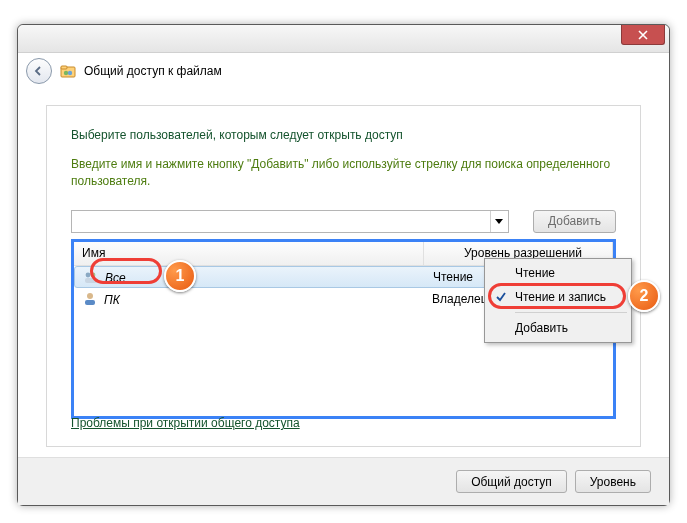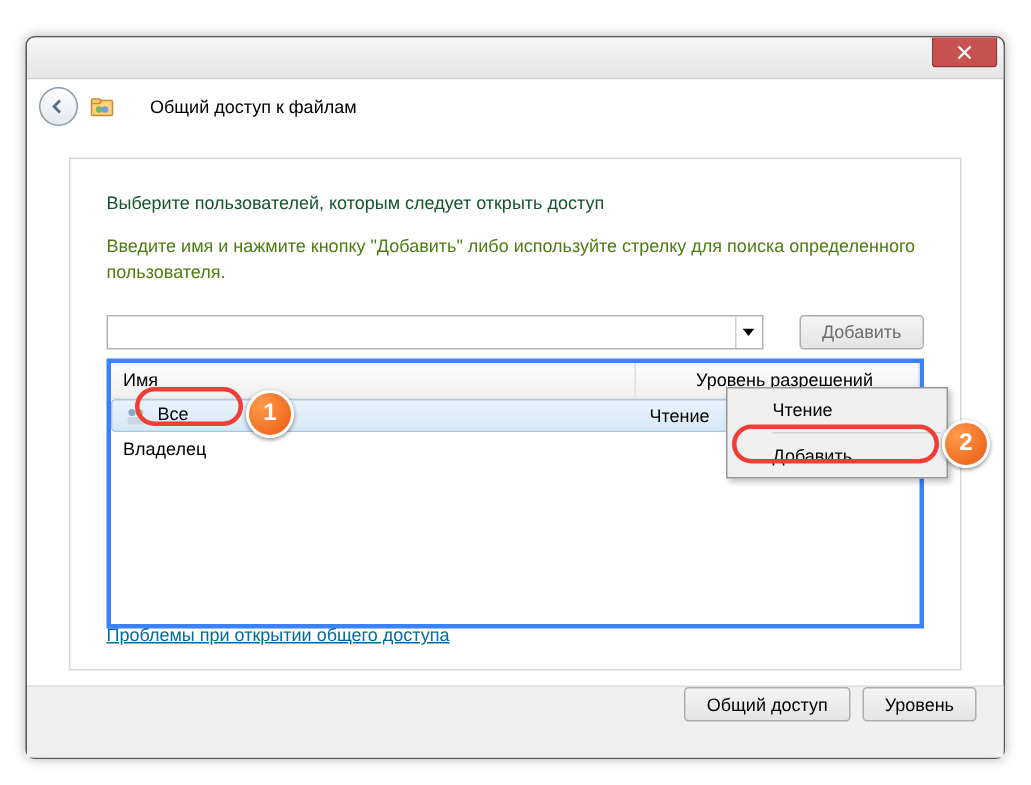--- a/index.html
+++ b/index.html
@@ -4,41 +4,41 @@
 <style>
 *{box-sizing:border-box;margin:0;padding:0;font-family:"Segoe UI",Tahoma,sans-serif;font-size:12px;}
 body{background:#fff;width:687px;height:523px;position:relative;overflow:hidden;}
 .outer{position:absolute;left:17px;top:24px;width:653px;height:482px;background:#fff;border:1px solid #5a5a5a;border-radius:6px;box-shadow:0 0 8px rgba(0,0,0,0.3);}
 .titlebar{height:28px;background:linear-gradient(#f7f7f7,#e5e5e5);border-bottom:1px solid #d0d0d0;border-radius:6px 6px 0 0;position:relative;}
 .close-btn{position:absolute;right:4px;top:0;width:44px;height:20px;background:#c75050;border:1px solid #8b3a3a;border-top:none;border-radius:0 0 3px 3px;display:flex;align-items:center;justify-content:center;}
 .close-btn svg{width:10px;height:10px;}
 .nav{height:36px;display:flex;align-items:center;padding:0 8px;gap:8px;}
 .back-btn{width:26px;height:26px;border-radius:50%;background:linear-gradient(#fdfdfd,#e3e7ef);border:1px solid #8a99ab;display:flex;align-items:center;justify-content:center;}
 .folder-icon{width:16px;height:16px;}
-.nav-title{color:#000;margin-left:16px;}
+.nav-title{color:#000;}
 .content{position:absolute;left:28px;top:80px;right:28px;bottom:58px;border:1px solid #d8d8d8;background:#fff;padding:22px 24px;}
 .heading{color:#14532d;font-size:12px;margin-bottom:14px;}
 .desc{color:#4d7c0f;line-height:1.4;margin-bottom:20px;}
 .row-add{display:flex;gap:24px;margin-bottom:6px;}
 .combo{flex:1;height:23px;border:1px solid #b5b5b5;background:#fff;position:relative;}
 .combo-arrow{position:absolute;right:0;top:0;width:18px;height:21px;border-left:1px solid #d0d0d0;display:flex;align-items:center;justify-content:center;}
 .btn{height:23px;padding:0 14px;border:1px solid #adadad;background:linear-gradient(#f5f5f5,#e4e4e4);border-radius:3px;color:#6d6d6d;font-size:12px;cursor:default;}
 .btn.enabled{color:#000;cursor:pointer;}
 .table{border:3px solid #3b82f6;height:180px;position:relative;}
 .thead{display:flex;height:24px;background:linear-gradient(#fdfdfd,#f0f0f0);border-bottom:1px solid #e0e0e0;}
 .th{padding:4px 8px;border-right:1px solid #e0e0e0;display:flex;align-items:center;}
 .th1{flex:0 0 350px;}
 .th2{flex:1;margin-left:32px;}
 .trow{display:flex;height:22px;align-items:center;}
 .trow.sel{background:linear-gradient(#eaf3fb,#d6e8f7);border:1px solid #a8c8e4;border-radius:3px;}
-.td1{flex:0 0 350px;padding:0 8px;display:flex;align-items:flex-start;gap:6px;}
+.td1{flex:0 0 350px;padding:0 8px;display:flex;align-items:flex-end;gap:6px;font-style:italic;}
 .td2{flex:1;padding:0 8px;display:flex;align-items:center;}
 .user-icon{width:16px;height:16px;}
-.link{color:#0369a1;text-decoration:underline;position:absolute;left:24px;bottom:16px;cursor:pointer;}
-.footer{position:absolute;left:0;right:0;bottom:0;height:48px;border-top:1px solid #dfdfdf;background:#f0f0f0;display:flex;justify-content:flex-end;padding:0 18px;gap:8px;}
+.link{color:#14532d;text-decoration:underline;position:absolute;left:24px;bottom:16px;cursor:pointer;}
+.footer{position:absolute;left:0;right:0;bottom:0;height:48px;border-top:1px solid #dfdfdf;background:#f0f0f0;display:flex;align-items:center;justify-content:flex-end;padding:0 18px;gap:8px;}
 .menu{position:absolute;left:484px;top:258px;width:148px;background:#f0f0f0;border:1px solid #979797;box-shadow:2px 2px 4px rgba(0,0,0,0.25);padding:2px;}
 .menu-item{height:24px;display:flex;align-items:center;padding-left:28px;position:relative;cursor:pointer;}
 .menu-sep{height:1px;background:#d0d0d0;margin:3px 2px 3px 28px;}
 .check{position:absolute;left:6px;top:4px;width:16px;height:16px;display:flex;align-items:center;justify-content:center;}
 .callout{position:absolute;border:3px solid #ef3e36;border-radius:14px;pointer-events:none;}
 .badge{position:absolute;width:32px;height:32px;border-radius:50%;background:radial-gradient(circle at 30% 30%,#ff9a4a,#e85a12);border:2px solid #fff;box-shadow:0 1px 3px rgba(0,0,0,0.5);display:flex;align-items:center;justify-content:center;color:#fff;font-weight:bold;font-size:16px;}
 </style>
 </head>
 <body>
 
@@ -93,39 +93,54 @@
               <circle cx="10" cy="6" r="2.4" fill="#a7c18a"></circle>
               <rect x="2" y="9" width="12" height="5" rx="2" fill="#c9d6e3"></rect>
             </svg>
           <span>Все</span>
         </div>
         <div class="td2">
             <span>Чтение</span>
           </div>
       </div>
       <div class="trow">
+        <div class="td1">
+          <svg class="user-icon" viewBox="0 0 16 16">
+              <circle cx="8" cy="5" r="3" fill="#d9b88b"></circle>
+              <rect x="3" y="9" width="10" height="5" rx="2" fill="#5a8ac6"></rect>
+            </svg>
+          <span>ПК</span>
+        </div>
         <div class="td2">
             <span>Владелец</span>
           </div>
       </div>
     </div>
 
     <a class="link">Проблемы при открытии общего доступа</a>
   </div>
 
   <div class="footer">
     <button class="btn enabled">Общий доступ</button>
     <button class="btn enabled">Уровень</button>
   </div>
 </div>
 
 <div class="menu">
   <div class="menu-item">
     <span>Чтение</span>
   </div>
+  <div class="menu-item">
+    <span class="check">
+      <svg width="12" height="12" viewBox="0 0 12 12">
+          <path d="M2 6 L5 9 L10 2" stroke="#1b4f9c" stroke-width="1.8" fill="none"></path>
+        </svg>
+    </span>
+    <span>Чтение и запись</span>
+  </div>
   <div class="menu-sep"></div>
   <div class="menu-item">
     <span>Добавить</span>
   </div>
 </div>
 
 <div class="callout" style="left:90px;top:258px;width:72px;height:26px;"></div>
 <div class="badge" style="left:164px;top:260px;">1</div>
 
 <div class="callout" style="left:488px;top:283px;width:138px;height:26px;"></div>

